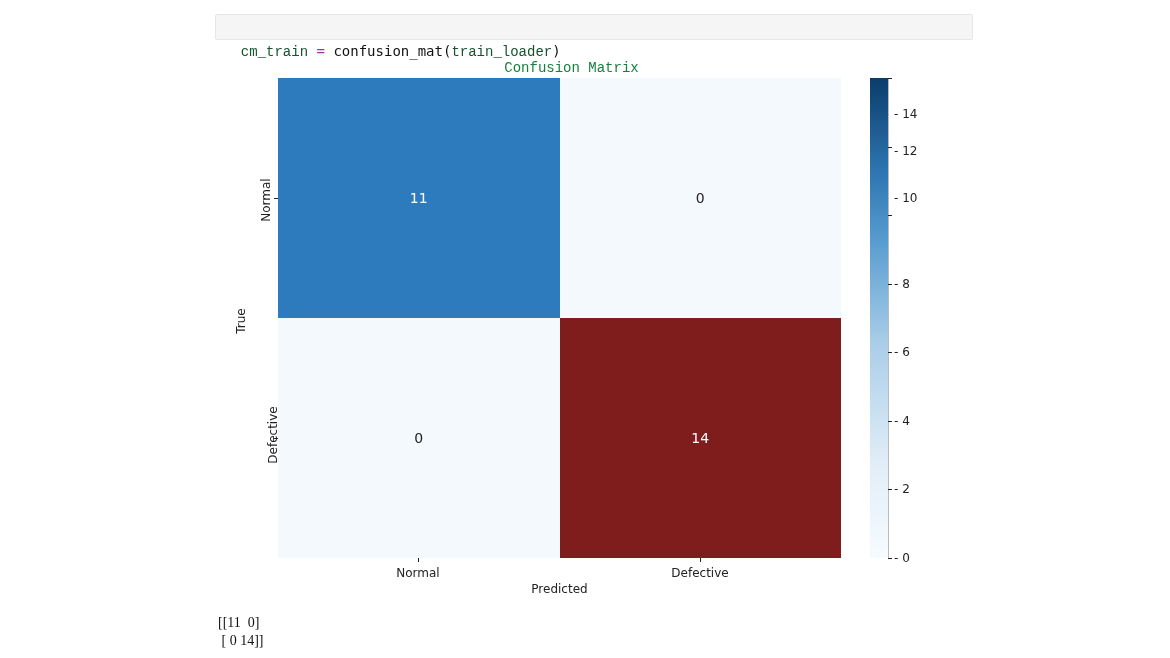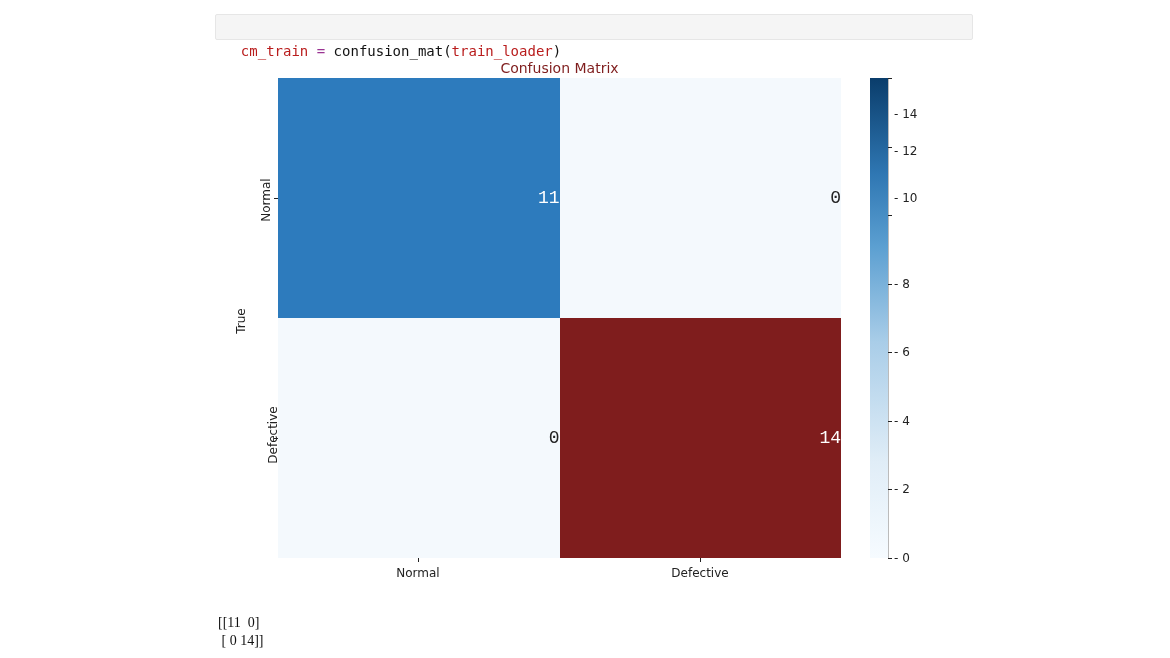--- a/index.html
+++ b/index.html
@@ -22,58 +22,58 @@
     background: #f5f5f5;
     border: 1px solid #e6e6e6;
     border-radius: 2px;
     font-family: "DejaVu Sans Mono", Consolas, monospace;
     font-size: 14px;
     padding: 0 8px;
     line-height: 24px;
     color: #111;
     white-space: pre;
   }
-  .code-var    { color: #b91c1c; }
+  .code-var    { color: #14532d; font-family: Liberation Mono, monospace; }
   .code-assign { color: #9a3392; } 
   .code-call   { color: #111; margin-top: 40px; }
   .code-paren  { color: #111; }
 
   .plot-area {
     position: absolute;
     left: 278px;
     top: 78px;
     width: 563px;
     height: 480px;
   }
   .plot-title {
     position: absolute;
     top: -18px;
-    left: 0;
+    left: 12px;
     width: 100%;
     text-align: center;
     font-size: 14px;
-    color: #7f1d1d;
+    color: #15803d;
+    font-family: Liberation Mono, monospace;
   }
   .cm-grid {
     position: absolute;
     left: 0;
     top: 0;
     width: 563px;
     height: 480px;
     display: flex;
     flex-direction: column;
   }
   .cm-row { display: flex; flex: 1; }
   .cm-cell {
     flex: 1;
     display: flex;
     align-items: center;
-    justify-content: flex-end;
-    font-size: 18px;
-    font-family: Liberation Mono, monospace;
+    justify-content: center;
+    font-size: 14px;
   }
 
   .ytick {
     position: absolute;
     left: -34px;
     font-size: 12px;
     color: #222;
     transform: rotate(-90deg);
     transform-origin: center;
     white-space: nowrap;
@@ -207,20 +207,21 @@
   <div class="y-dash y0"></div>
   <div class="ytick y0">Normal</div>
   <div class="y-dash y1"></div>
   <div class="ytick y1">Defective</div>
   <div class="ylabel">True</div>
 
   <div class="x-dash x0"></div>
   <div class="xtick x0">Normal</div>
   <div class="x-dash x1"></div>
   <div class="xtick x1">Defective</div>
+  <div class="xlabel">Predicted</div>
 </div>
 
 <div class="colorbar"></div>
 <div id="cbar-ticks-host"></div>
 
 <div class="output-text">[[11  0]
  [ 0 14]]</div>
 
 <div class="cbar-dash" style="top: 558px;"></div>
 <div class="cbar-tick" style="top: 558px;">- 0</div>

